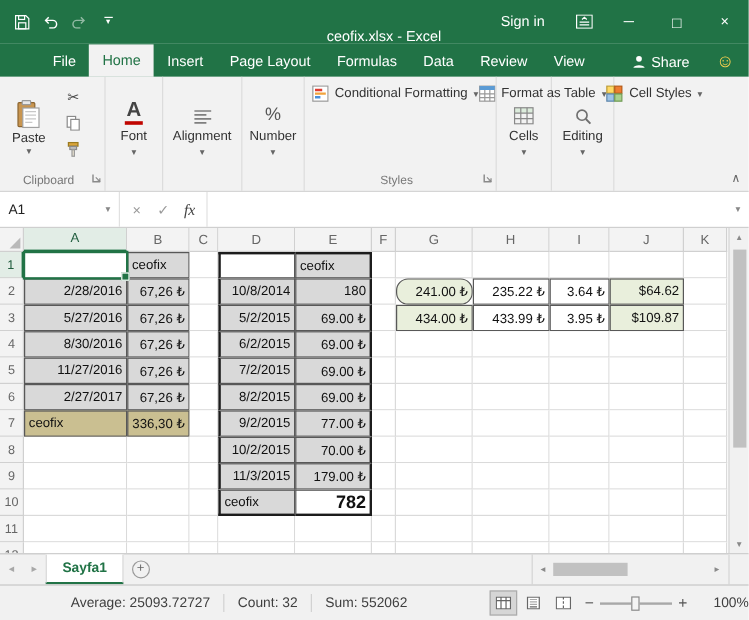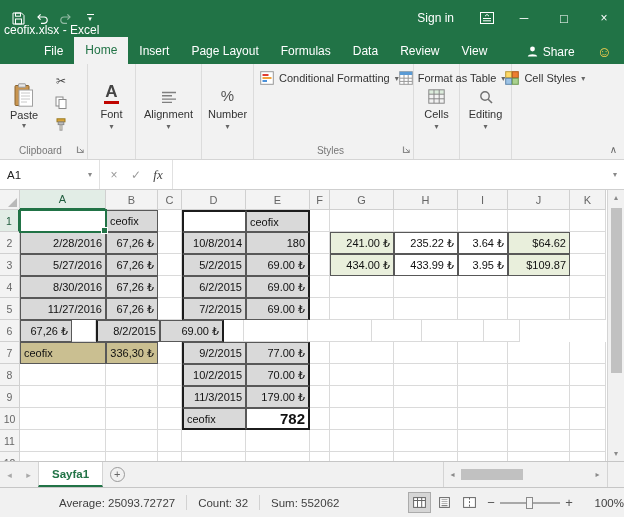--- a/index.html
+++ b/index.html
@@ -8,21 +8,21 @@
   #app { width:624px; height:517px; display:flex; flex-direction:column; }
 
   
   .titlebar { flex:0 0 36px; background:#217346; color:#fff; display:flex; align-items:center; position:relative; }
   .qat { display:flex; align-items:center; padding-left:7px; gap:2px; z-index:2; }
   .qat-btn { width:22px; height:22px; display:flex; align-items:center; justify-content:center; }
   .qat-btn.dim { opacity:.5; }
   .qat-caret { display:flex; flex-direction:column; align-items:center; width:16px; }
   .qat-caret .bar { width:7px; height:1px; background:#fff; margin-bottom:1px; }
   .qat-caret .glyph { font-size:7px; line-height:6px; }
-  .win-title { position:absolute; left:4px; right:0; font-size:12px; pointer-events:none;margin-top:24px; }
+  .win-title { position:absolute; left:16px; right:0; text-align:center; font-size:12px; pointer-events:none;margin-top:24px; }
   .tb-right { margin-left:auto; display:flex; align-items:center; height:100%; z-index:2; }
   .signin { font-size:12px; padding:0 16px; }
   .tb-icon-btn { width:34px; height:100%; display:flex; align-items:center; justify-content:center; }
   .winbtn { width:40px; height:100%; display:flex; align-items:center; justify-content:center; font-size:12px; }
   .winbtn.max { font-size:13px; }
 
   
   .tabstrip { flex:0 0 28px; background:#217346; color:#fff; display:flex; align-items:flex-end;padding-left:33px; }
   .rtab { padding:0 11px; height:25px; line-height:25px; font-size:12px; white-space:nowrap; }
   .rtab.active { background:#f2f2f2; color:#217346; height:27px; line-height:27px; }
@@ -369,21 +369,21 @@
           <div class="cell" style="width: 36px;"></div>
         </div>
         <div class="grow">
           <div class="rhd">2</div>
           <div class="cell gray bd right" style="width: 86px;">2/28/2016</div>
           <div class="cell gray bd right" style="width: 52px;">67,26 ₺</div>
           <div class="cell" style="width: 24px;"></div>
           <div class="cell gray bd right tkl" style="width: 64px;">10/8/2014</div>
           <div class="cell gray bd right tkr" style="width: 64px;">180</div>
           <div class="cell" style="width: 20px;"></div>
-          <div class="cell green bd right" style="width: 64px;">241.00 ₺</div>
+          <div class="cell green bd right" style="width: 64px; border-radius: 10px;">241.00 ₺</div>
           <div class="cell bd right" style="width: 64px;">235.22 ₺</div>
           <div class="cell bd right" style="width: 50px;">3.64 ₺</div>
           <div class="cell green bd right" style="width: 62px;">$64.62</div>
           <div class="cell" style="width: 36px;"></div>
         </div>
         <div class="grow">
           <div class="rhd">3</div>
           <div class="cell gray bd right" style="width: 86px;">5/27/2016</div>
           <div class="cell gray bd right" style="width: 52px;">67,26 ₺</div>
           <div class="cell" style="width: 24px;"></div>
@@ -419,20 +419,21 @@
           <div class="cell gray bd right tkr" style="width: 64px;">69.00 ₺</div>
           <div class="cell" style="width: 20px;"></div>
           <div class="cell" style="width: 64px;"></div>
           <div class="cell" style="width: 64px;"></div>
           <div class="cell" style="width: 50px;"></div>
           <div class="cell" style="width: 62px;"></div>
           <div class="cell" style="width: 36px;"></div>
         </div>
         <div class="grow">
           <div class="rhd">6</div>
+          <div class="cell gray bd right" style="width: 86px;">2/27/2017</div>
           <div class="cell gray bd right" style="width: 52px;">67,26 ₺</div>
           <div class="cell" style="width: 24px;"></div>
           <div class="cell gray bd right tkl" style="width: 64px;">8/2/2015</div>
           <div class="cell gray bd right tkr" style="width: 64px;">69.00 ₺</div>
           <div class="cell" style="width: 20px;"></div>
           <div class="cell" style="width: 64px;"></div>
           <div class="cell" style="width: 64px;"></div>
           <div class="cell" style="width: 50px;"></div>
           <div class="cell" style="width: 62px;"></div>
           <div class="cell" style="width: 36px;"></div>

